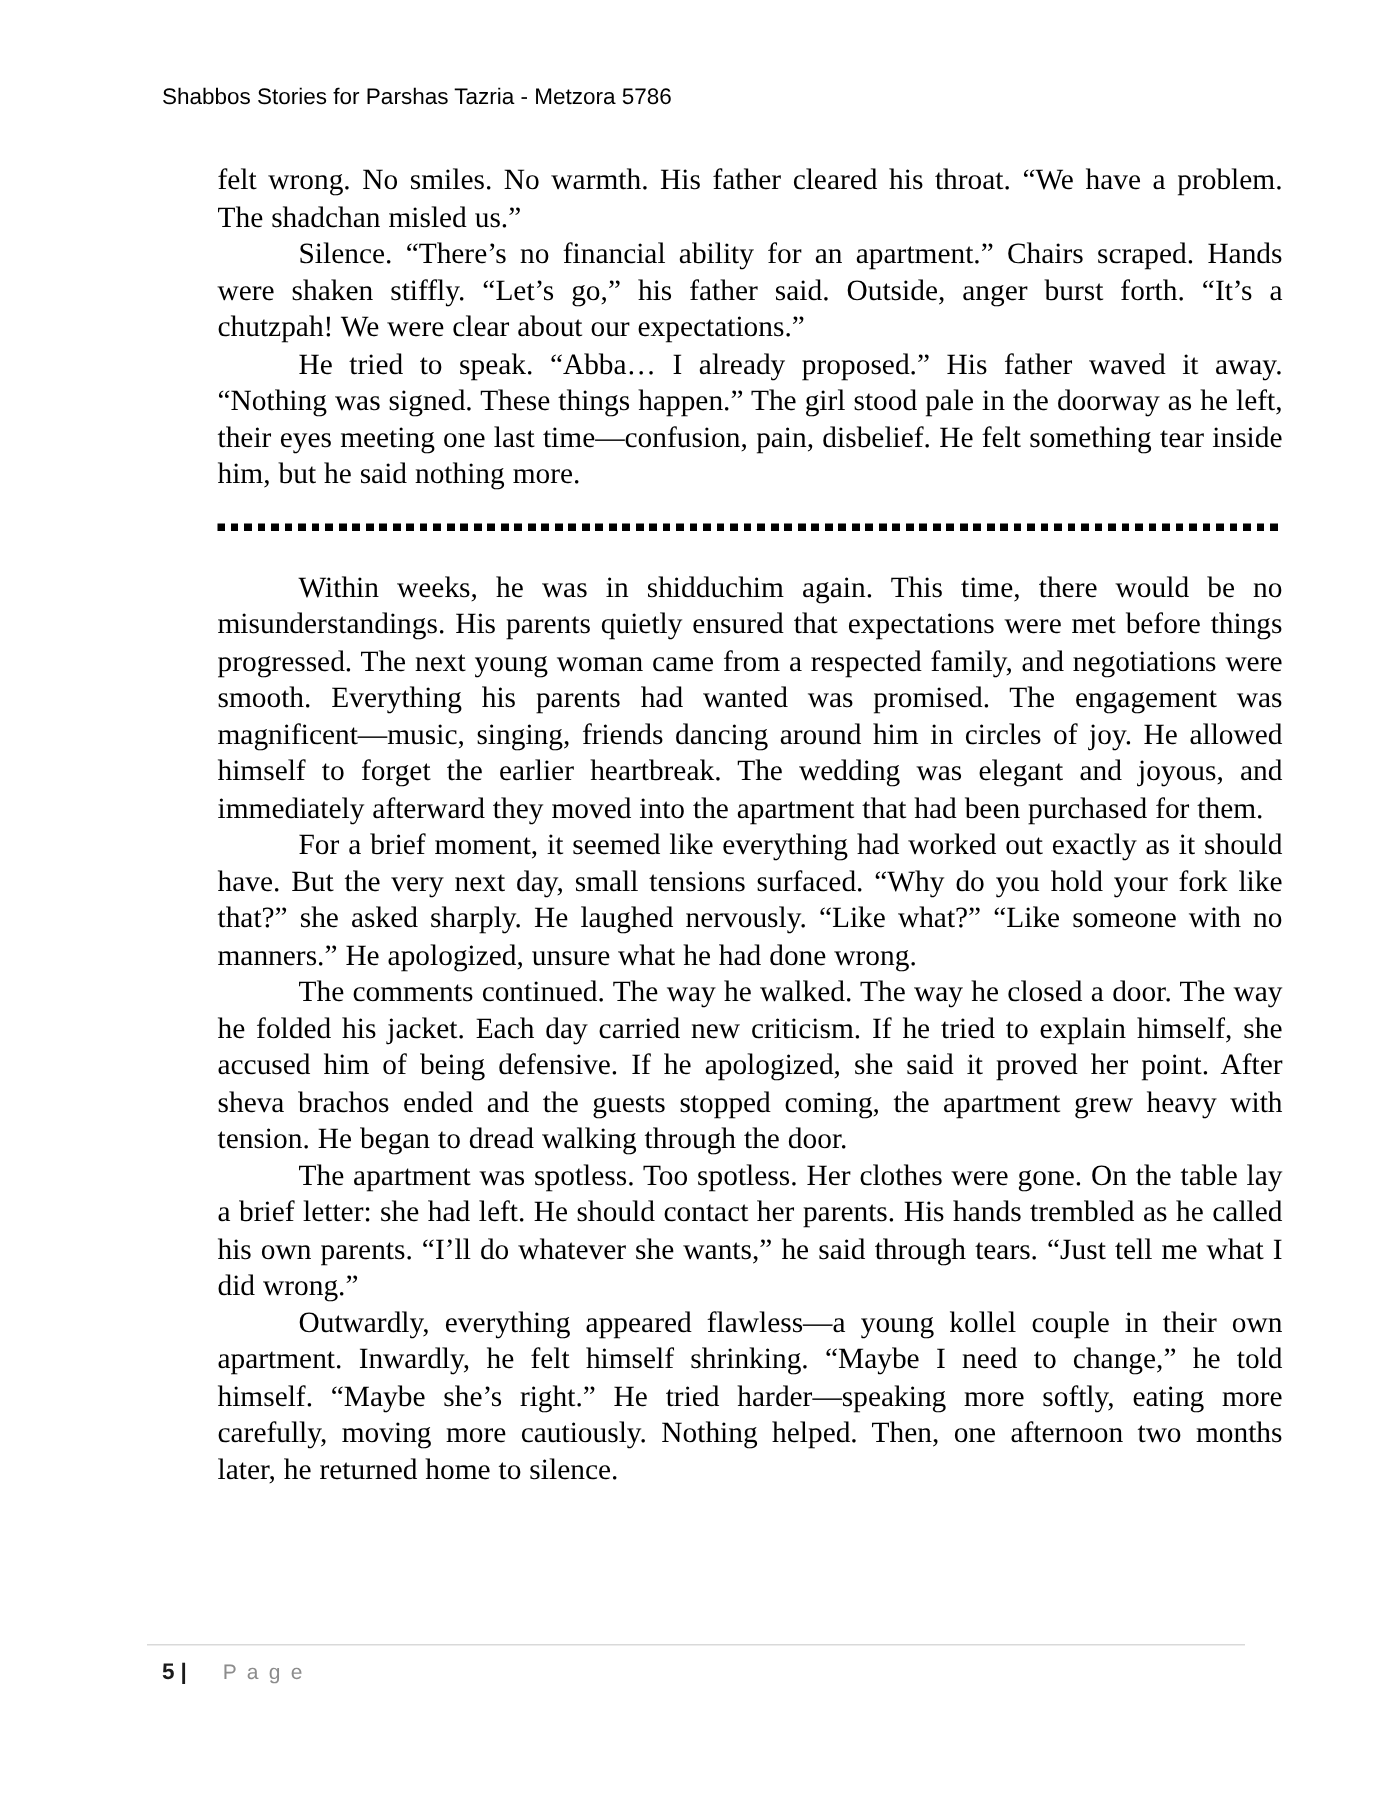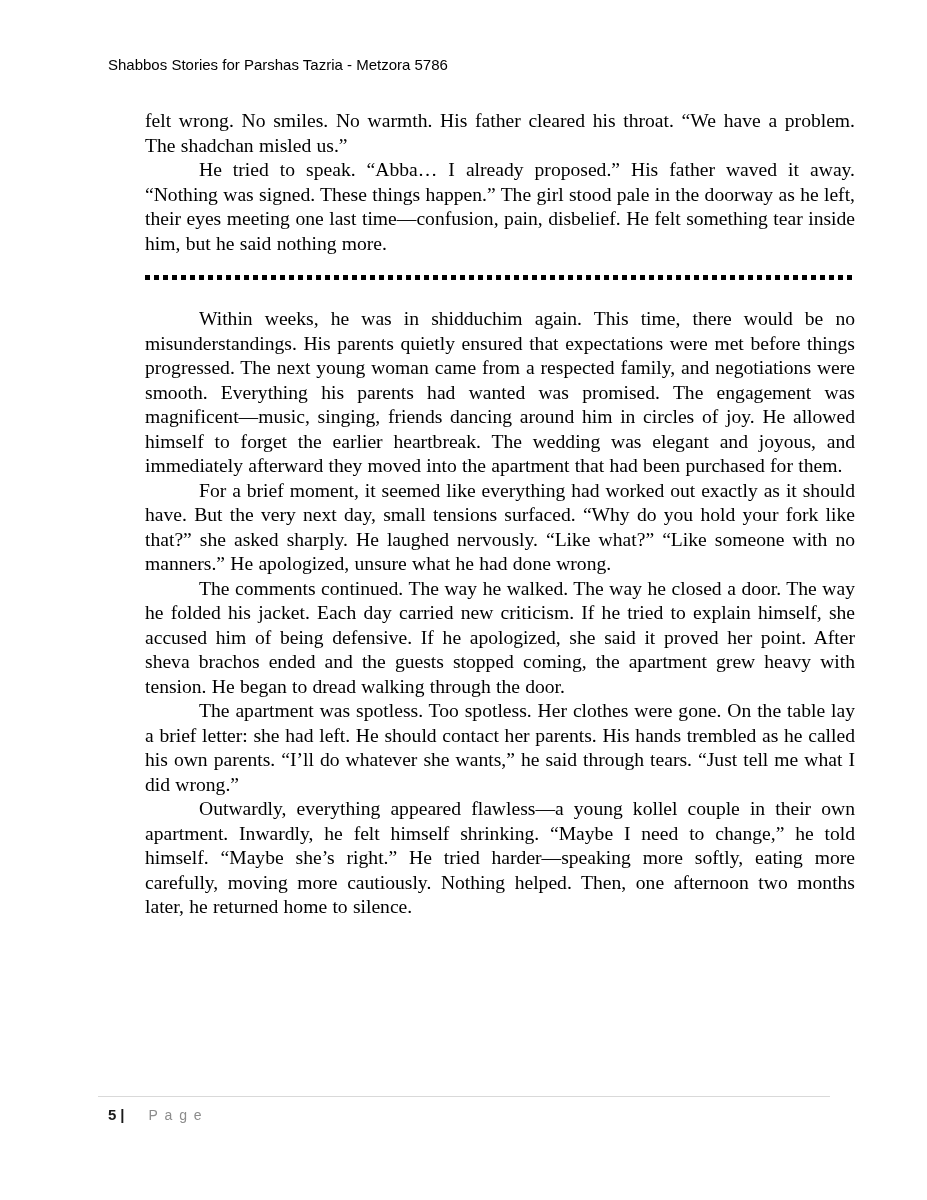--- a/index.html
+++ b/index.html
@@ -90,20 +90,21 @@
 <body>
 
 <div class="page">
 
   <div class="header">
     <span>Shabbos Stories for Parshas Tazria - Metzora 5786</span>
   </div>
 
   <div class="body-text">
     <p class="para">felt wrong. No smiles. No warmth. His father cleared his throat. “We have a problem. The shadchan misled us.”</p>
+    <p class="para indent">Silence. “There’s no financial ability for an apartment.” Chairs scraped. Hands were shaken stiffly. “Let’s go,” his father said. Outside, anger burst forth. “It’s a chutzpah! We were clear about our expectations.”</p>
     <p class="para indent">He tried to speak. “Abba… I already proposed.” His father waved it away. “Nothing was signed. These things happen.” The girl stood pale in the doorway as he left, their eyes meeting one last time—confusion, pain, disbelief. He felt something tear inside him, but he said nothing more.</p>
 
     <div class="divider"></div>
 
     <p class="para indent">Within weeks, he was in shidduchim again. This time, there would be no misunderstandings. His parents quietly ensured that expectations were met before things progressed. The next young woman came from a respected family, and negotiations were smooth. Everything his parents had wanted was promised. The engagement was magnificent—music, singing, friends dancing around him in circles of joy. He allowed himself to forget the earlier heartbreak. The wedding was elegant and joyous, and immediately afterward they moved into the apartment that had been purchased for them.</p>
     <p class="para indent">For a brief moment, it seemed like everything had worked out exactly as it should have. But the very next day, small tensions surfaced. “Why do you hold your fork like that?” she asked sharply. He laughed nervously. “Like what?” “Like someone with no manners.” He apologized, unsure what he had done wrong.</p>
     <p class="para indent">The comments continued. The way he walked. The way he closed a door. The way he folded his jacket. Each day carried new criticism. If he tried to explain himself, she accused him of being defensive. If he apologized, she said it proved her point. After sheva brachos ended and the guests stopped coming, the apartment grew heavy with tension. He began to dread walking through the door.</p>
     <p class="para indent">The apartment was spotless. Too spotless. Her clothes were gone. On the table lay a brief letter: she had left. He should contact her parents. His hands trembled as he called his own parents. “I’ll do whatever she wants,” he said through tears. “Just tell me what I did wrong.”</p>
     <p class="para indent">Outwardly, everything appeared flawless—a young kollel couple in their own apartment. Inwardly, he felt himself shrinking. “Maybe I need to change,” he told himself. “Maybe she’s right.” He tried harder—speaking more softly, eating more carefully, moving more cautiously. Nothing helped. Then, one afternoon two months later, he returned home to silence.</p>
   </div>

